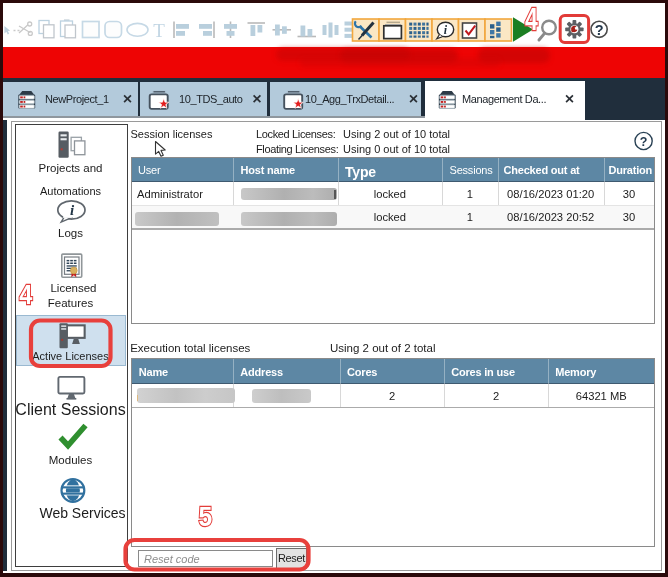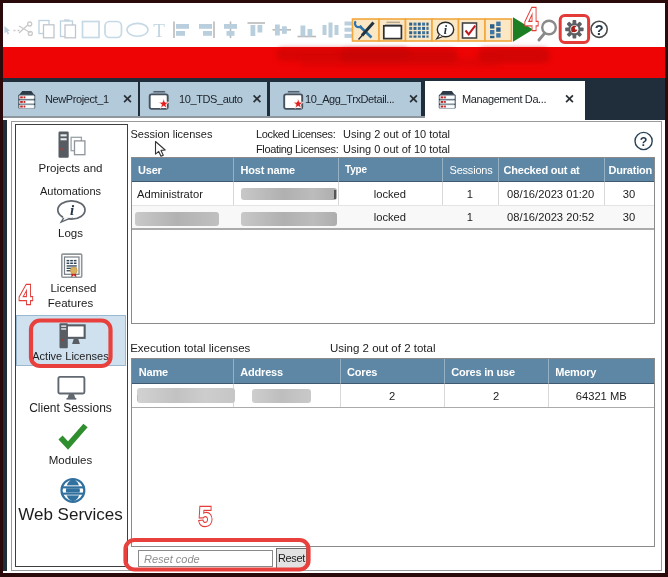--- a/index.html
+++ b/index.html
@@ -77,31 +77,31 @@
 <div class="t" style="left:45px;top:93px;font-size:11px;letter-spacing:-0.4px;color:#20262c">NewProject_1</div>
 <div class="t" style="left:179px;top:93px;font-size:11px;letter-spacing:-0.4px;color:#20262c">10_TDS_auto</div>
 <div class="t" style="left:305px;top:93px;font-size:11px;letter-spacing:-0.4px;color:#20262c">10_Agg_TrxDetail...</div>
 <div class="t" style="left:462px;top:93px;font-size:11px;letter-spacing:-0.4px;color:#20262c">Management Da...</div>
 <div class="t c" style="left:15px;top:161.5px;width:111px;font-size:11.5px">Projects and</div>
 <div class="t c" style="left:15px;top:185px;width:111px;font-size:11px">Automations</div>
 <div class="t c" style="left:15px;top:226.5px;width:111px;font-size:11.5px">Logs</div>
 <div class="t c" style="left:15px;top:281.5px;width:117px;font-size:11.5px">Licensed</div>
 <div class="t c" style="left:15px;top:296.5px;width:111px;font-size:11.5px">Features</div>
 <div class="t c" style="left:15px;top:350px;width:111px;font-size:11px">Active Licenses</div>
-<div class="t c" style="left:15px;top:401.4px;width:111px;font-size:12px">Client Sessions</div>
+<div class="t c" style="left:15px;top:401.4px;width:111px;font-size:16px">Client Sessions</div>
 <div class="t c" style="left:15px;top:454px;width:111px;font-size:11.5px">Modules</div>
-<div class="t c" style="left:15px;top:504.7px;width:111px;font-size:17px">Web Services</div>
+<div class="t c" style="left:27px;top:504.7px;width:111px;font-size:14px">Web Services</div>
 <div class="t" style="left:130.5px;top:127.5px;font-size:11px">Session licenses</div>
 <div class="t" style="left:256px;top:128px;font-size:11px;letter-spacing:-0.35px">Locked Licenses:</div>
 <div class="t" style="left:343px;top:128px;font-size:11px">Using 2 out of 10 total</div>
 <div class="t" style="left:256px;top:143px;font-size:11px;letter-spacing:-0.35px">Floating Licenses:</div>
 <div class="t" style="left:343px;top:143px;font-size:11px">Using 0 out of 10 total</div>
-<div class="t" style="left:138px;top:163.5px;font-size:11px;font-weight:bold;letter-spacing:-0.2px;color:#fff">User</div>
+<div class="t" style="left:138px;top:163.5px;font-size:11px;font-weight:normal;letter-spacing:-0.2px;color:#fff">User</div>
 <div class="t" style="left:240.5px;top:163.5px;font-size:11px;font-weight:bold;letter-spacing:-0.2px;color:#fff">Host name</div>
-<div class="t" style="left:345px;top:163.5px;font-size:10px;font-weight:bold;letter-spacing:-0.2px;color:#fff">Type</div>
+<div class="t" style="left:345px;top:163.5px;font-size:14px;font-weight:bold;letter-spacing:-0.2px;color:#fff">Type</div>
 <div class="t" style="left:449.5px;top:163.5px;font-size:11px;font-weight:normal;letter-spacing:-0.2px;color:#fff">Sessions</div>
 <div class="t" style="left:503.5px;top:163.5px;font-size:11px;font-weight:bold;letter-spacing:-0.2px;color:#fff">Checked out at</div>
 <div class="t" style="left:608.5px;top:163.5px;font-size:11px;font-weight:bold;letter-spacing:-0.2px;color:#fff">Duration</div>
 <div class="t" style="left:137px;top:187.6px;font-size:11.2px">Administrator</div>
 <div class="t c" style="left:337.8px;top:187.6px;width:104.2px;font-size:11.2px">locked</div>
 <div class="t c" style="left:442px;top:187.6px;width:55.5px;font-size:11.2px">1</div>
 <div class="t c" style="left:497.5px;top:187.6px;width:106.3px;font-size:11.2px">08/16/2023 01:20</div>
 <div class="t c" style="left:603.8px;top:187.6px;width:50.6px;font-size:11.2px">30</div>
 <div class="t c" style="left:337.8px;top:211.4px;width:104.2px;font-size:11.2px">locked</div>
 <div class="t c" style="left:442px;top:211.4px;width:55.5px;font-size:11.2px">1</div>

